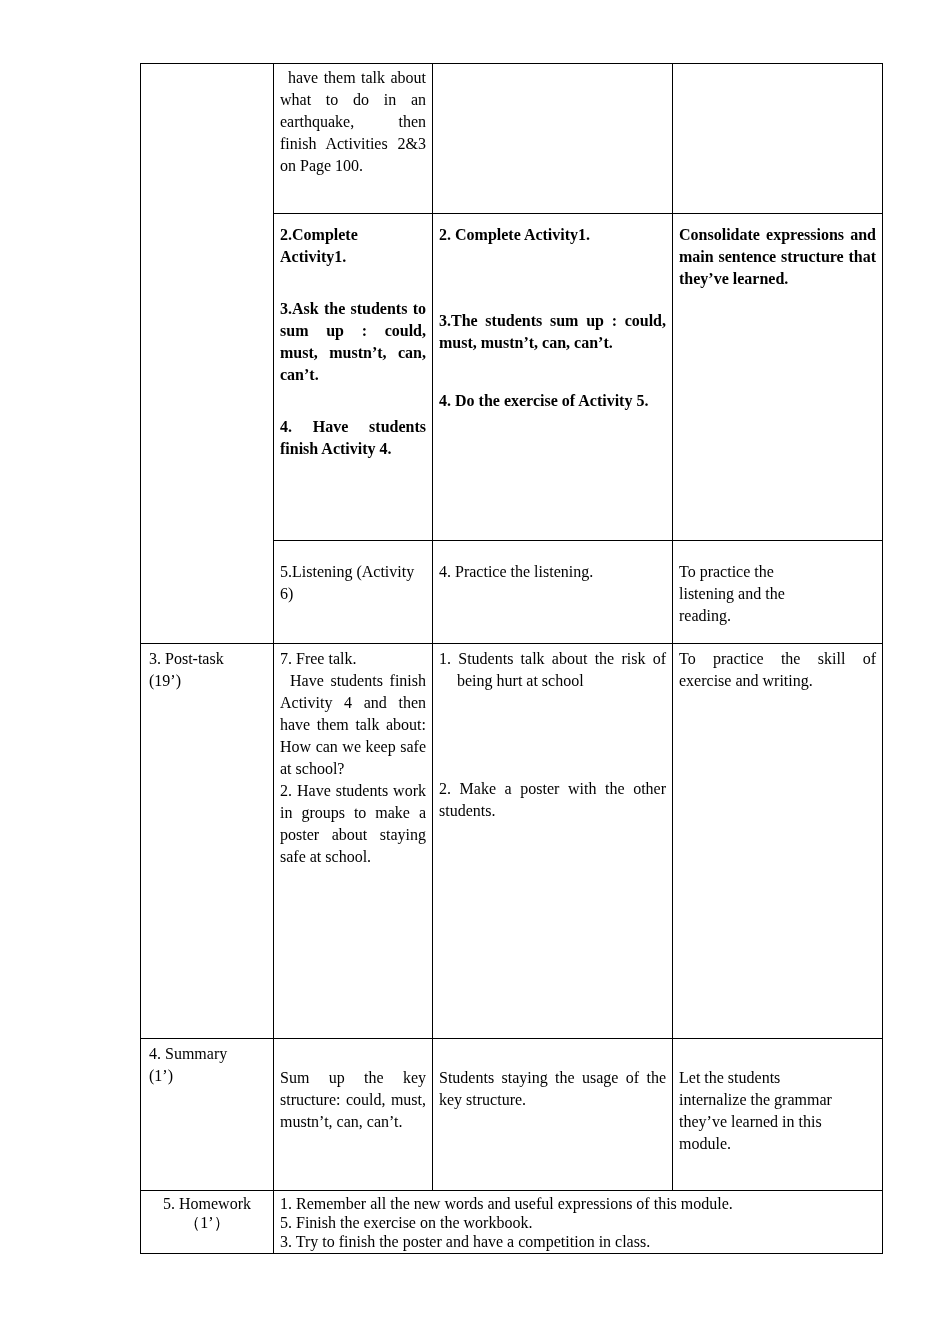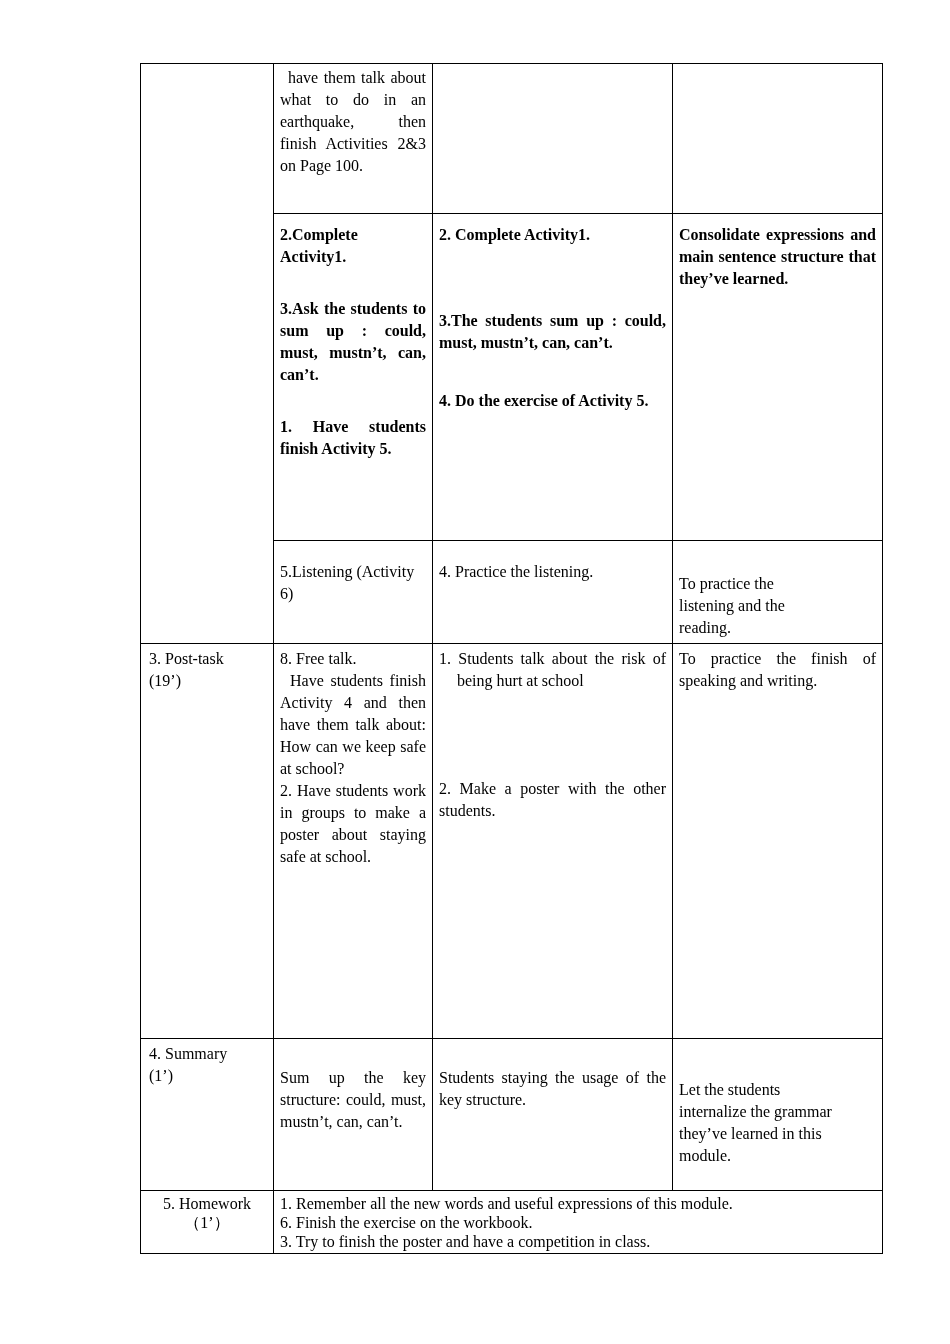--- a/index.html
+++ b/index.html
@@ -14,21 +14,21 @@
     position:absolute; left:140px; top:63px; width:742px;
     border-collapse:collapse; table-layout:fixed;
   }
   td {
     border:1px solid #000; vertical-align:top;
     padding:2px 6px; font-size:16px; line-height:22px;
     overflow:hidden;
   }
   .p { text-align:justify; }
   .left { text-align:left; }
-  .preline { white-space:pre-line;margin-top:12px; }
+  .preline { white-space:pre-line; }
   .center { text-align:center; }
   .indent8 { text-indent:8px; }
   .indent10 { text-indent:10px; }
   .hang { padding-left:18px; text-indent:-18px; }
   .mt22 { margin-top:30px; }
   .mt36 { margin-top:36px; }
   .mt64 { margin-top:64px; }
   .mt86 { margin-top:86px; }
   .tpad3  { padding-top:3px; }
   .tpad4  { padding-top:4px; }
@@ -57,21 +57,21 @@
         <div class="p indent8">have them talk about what to do in an earthquake, then finish Activities 2&amp;3 on Page 100.</div>
       </td>
       <td></td>
       <td></td>
     </tr>
 
     <tr style="height:327px">
       <td class="tpad10">
         <div class="p">2.Complete Activity1.</div>
         <div class="p mt22">3.Ask the students to sum up : could, must, mustn’t, can, can’t.</div>
-        <div class="p mt22">1. Have students finish Activity 5.</div>
+        <div class="p mt22">4. Have students finish Activity 4.</div>
       </td>
       <td class="tpad10">
         <div class="p">2. Complete Activity1.</div>
         <div class="p mt64">3.The students sum up : could, must, mustn’t, can, can’t.</div>
         <div class="p mt36">4. Do the exercise of Activity 5.</div>
       </td>
       <td class="tpad10">
         <div class="p">Consolidate expressions and main sentence structure that they’ve learned.</div>
       </td>
     </tr>
@@ -87,30 +87,30 @@
         <div class="left preline">To practice the
 listening and the
 reading.</div>
       </td>
     </tr>
 
     <tr style="height:395px">
       <td class="stage tpad4">3. Post-task
 (19’)</td>
       <td class="tpad4">
-        <div class="p">8. Free talk.</div>
+        <div class="p">7. Free talk.</div>
         <div class="p indent10">Have students finish Activity 4 and then have them talk about: How can we keep safe at school?</div>
         <div class="p">2. Have students work in groups to make a poster about staying safe at school.</div>
       </td>
       <td class="tpad4">
         <div class="p hang">1. Students talk about the risk of being hurt at school</div>
         <div class="p mt86">2. Make a poster with the other students.</div>
       </td>
       <td class="tpad4">
-        <div class="p">To practice the finish of speaking and writing.</div>
+        <div class="p">To practice the skill of exercise and writing.</div>
       </td>
     </tr>
 
     <tr style="height:152px">
       <td class="stage tpad4">4. Summary
 (1’)</td>
       <td class="tpad28">
         <div class="p">Sum up the key structure: could, must, mustn’t, can, can’t.</div>
       </td>
       <td class="tpad28">
@@ -122,19 +122,19 @@
 they’ve learned in this
 module.</div>
       </td>
     </tr>
 
     <tr style="height:61px" class="hw">
       <td class="center preline">5. Homework
 （1’）</td>
       <td colspan="3">
         <div class="left">1. Remember all the new words and useful expressions of this module.</div>
-        <div class="left">6. Finish the exercise on the workbook.</div>
+        <div class="left">5. Finish the exercise on the workbook.</div>
         <div class="left">3. Try to finish the poster and have a competition in class.</div>
       </td>
     </tr>
   </tbody>
     </table>
 </div>
 
 </body></html>

